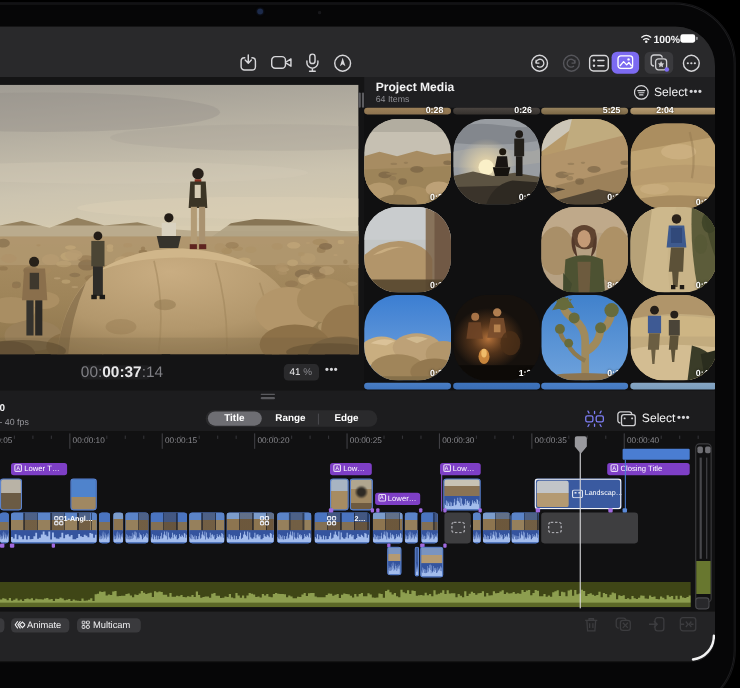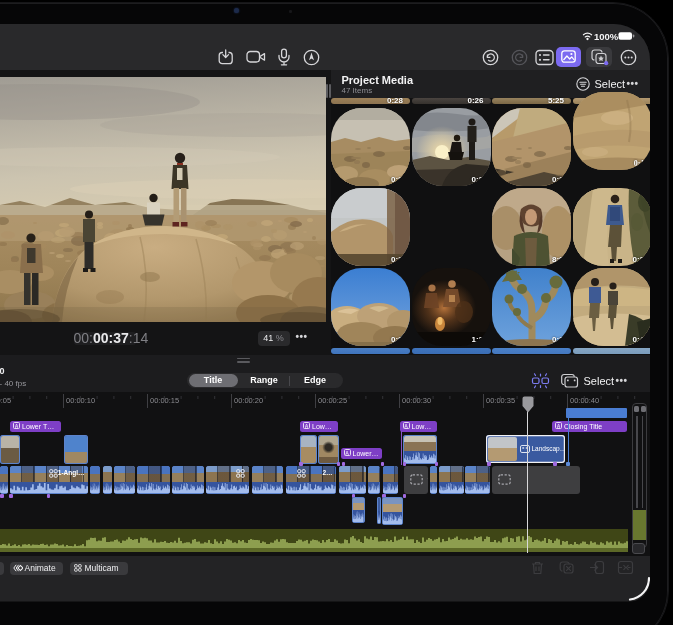--- a/index.html
+++ b/index.html
@@ -286,21 +286,21 @@
 
 </svg>
 <div class="abs" style="left:74px;top:308px;width:62px;height:13px;background:#1e1e20;border-radius:3px;color:#e8e8ea;font-size:14px;text-align:center;line-height:13px;"><span style="color:#7f7f84">00:</span><b style="font-weight:600">00:37</b><span style="color:#7f7f84">:14</span></div>
 <div class="abs" style="left:258px;top:307px;width:32px;height:15px;background:#2a2a2c;border-radius:4px;color:#ececee;font-size:9px;text-align:center;line-height:15px;">41 <span style="color:#8a8a8f">%</span></div>
 <div class="abs" style="left:296px;top:309px;width:20px;height:12px;color:#d6d6d9;font-size:10px;letter-spacing:0.5px;font-weight:700;line-height:8px;">•••</div>
 <div class="abs" style="left:326.5px;top:60px;width:1.5px;height:14px;background:#5c5c60;border-radius:1px;"></div>
 <div class="abs" style="left:329.5px;top:60px;width:1.5px;height:14px;background:#5c5c60;border-radius:1px;"></div>
 <div class="abs" style="left:331.5px;top:46px;width:318.5px;height:285px;background:#101011;"></div>
 <div class="abs" style="left:331.5px;top:46px;width:318.5px;height:28px;background:#1f1f21;"></div>
 <div class="abs" style="left:342px;top:50px;width:120px;color:#f2f2f3;font-size:11px;font-weight:700;">Project Media</div>
-<div class="abs" style="left:342px;top:62.5px;width:120px;color:#8e8e93;font-size:8px;">47 Items</div>
+<div class="abs" style="left:342px;top:62.5px;width:120px;color:#8e8e93;font-size:8px;">64 Items</div>
 <svg class="abs" style="left:576px;top:53.5px;" width="14" height="14" viewBox="0 0 14 14">
 <circle cx="7" cy="7" r="6.2" fill="none" stroke="#d6d6d9" stroke-width="1.1"></circle>
 <path d="M3.8 5.3 h6.4 M4.6 7.3 h4.8 M5.5 9.3 h3" stroke="#d6d6d9" stroke-width="1.1" stroke-linecap="round"></path>
 </svg>
 <div class="abs" style="left:595px;top:54.5px;width:40px;color:#f2f2f3;font-size:11px;">Select</div>
 <div class="abs" style="left:627px;top:56px;width:16px;color:#d6d6d9;font-size:10px;font-weight:700;letter-spacing:0.5px;line-height:8px;">•••</div>
 <div class="thm" style="left:331.5px;top:74px;height:6.5px;background:linear-gradient(180deg,#9c8058,#8d7350);"></div>
 <div class="abs" style="left:387.5px;top:72px;color:#fff;font-size:8px;font-weight:600;text-shadow:0 0 2px rgba(0,0,0,.8);">0:28</div>
 <div class="thm" style="left:412px;top:74px;height:6.5px;background:linear-gradient(180deg,#4a4440,#36322e);"></div>
 <div class="abs" style="left:468px;top:72px;color:#fff;font-size:8px;font-weight:600;text-shadow:0 0 2px rgba(0,0,0,.8);">0:26</div>
@@ -384,21 +384,21 @@
             <ellipse cx="48" cy="46" rx="6" ry="3" fill="#6e5a3e"></ellipse>
             <ellipse cx="25" cy="50" rx="5" ry="1" fill="#8a7350"></ellipse>
             <ellipse cx="26" cy="54" rx="3" ry="2" fill="#8a7350"></ellipse>
             <ellipse cx="71" cy="68" rx="4" ry="1" fill="#6e5a3e"></ellipse>
             <ellipse cx="76" cy="40" rx="4" ry="2" fill="#6e5a3e"></ellipse>
             <ellipse cx="27" cy="41" rx="3" ry="1" fill="#8a7350"></ellipse>
           </g>
         </svg>
         <span class="dur">0:24</span>
       </div>
-<div class="thm" style="left:573px;top:68px;font-family:Liberation Serif, serif;">
+<div class="thm" style="left:573px;top:88px;">
         <svg width="79" height="78" viewBox="0 0 79 78" style="display:block">
           <rect width="79" height="78" fill="#c0a473"></rect>
           <path d="M0 0 H79 V12 Q35 20 0 26 Z" fill="#ab8e60"></path>
           <path d="M0 44 Q40 34 79 40 L79 56 Q38 50 0 58 Z" fill="#b69a6c" opacity="0.85"></path>
           <path d="M0 70 Q40 62 79 68 V78 H0 Z" fill="#a0855a" opacity="0.8"></path>
           <ellipse cx="44" cy="26" rx="16" ry="7" fill="#cdb283" opacity="0.85"></ellipse>
           <ellipse cx="22" cy="60" rx="13" ry="5" fill="#cdb283" opacity="0.6"></ellipse>
           <path d="M54 8 Q60 30 56 50" stroke="#93784f" stroke-width="2" fill="none" opacity="0.45"></path>
         </svg>
         <span class="dur">0:12</span>

